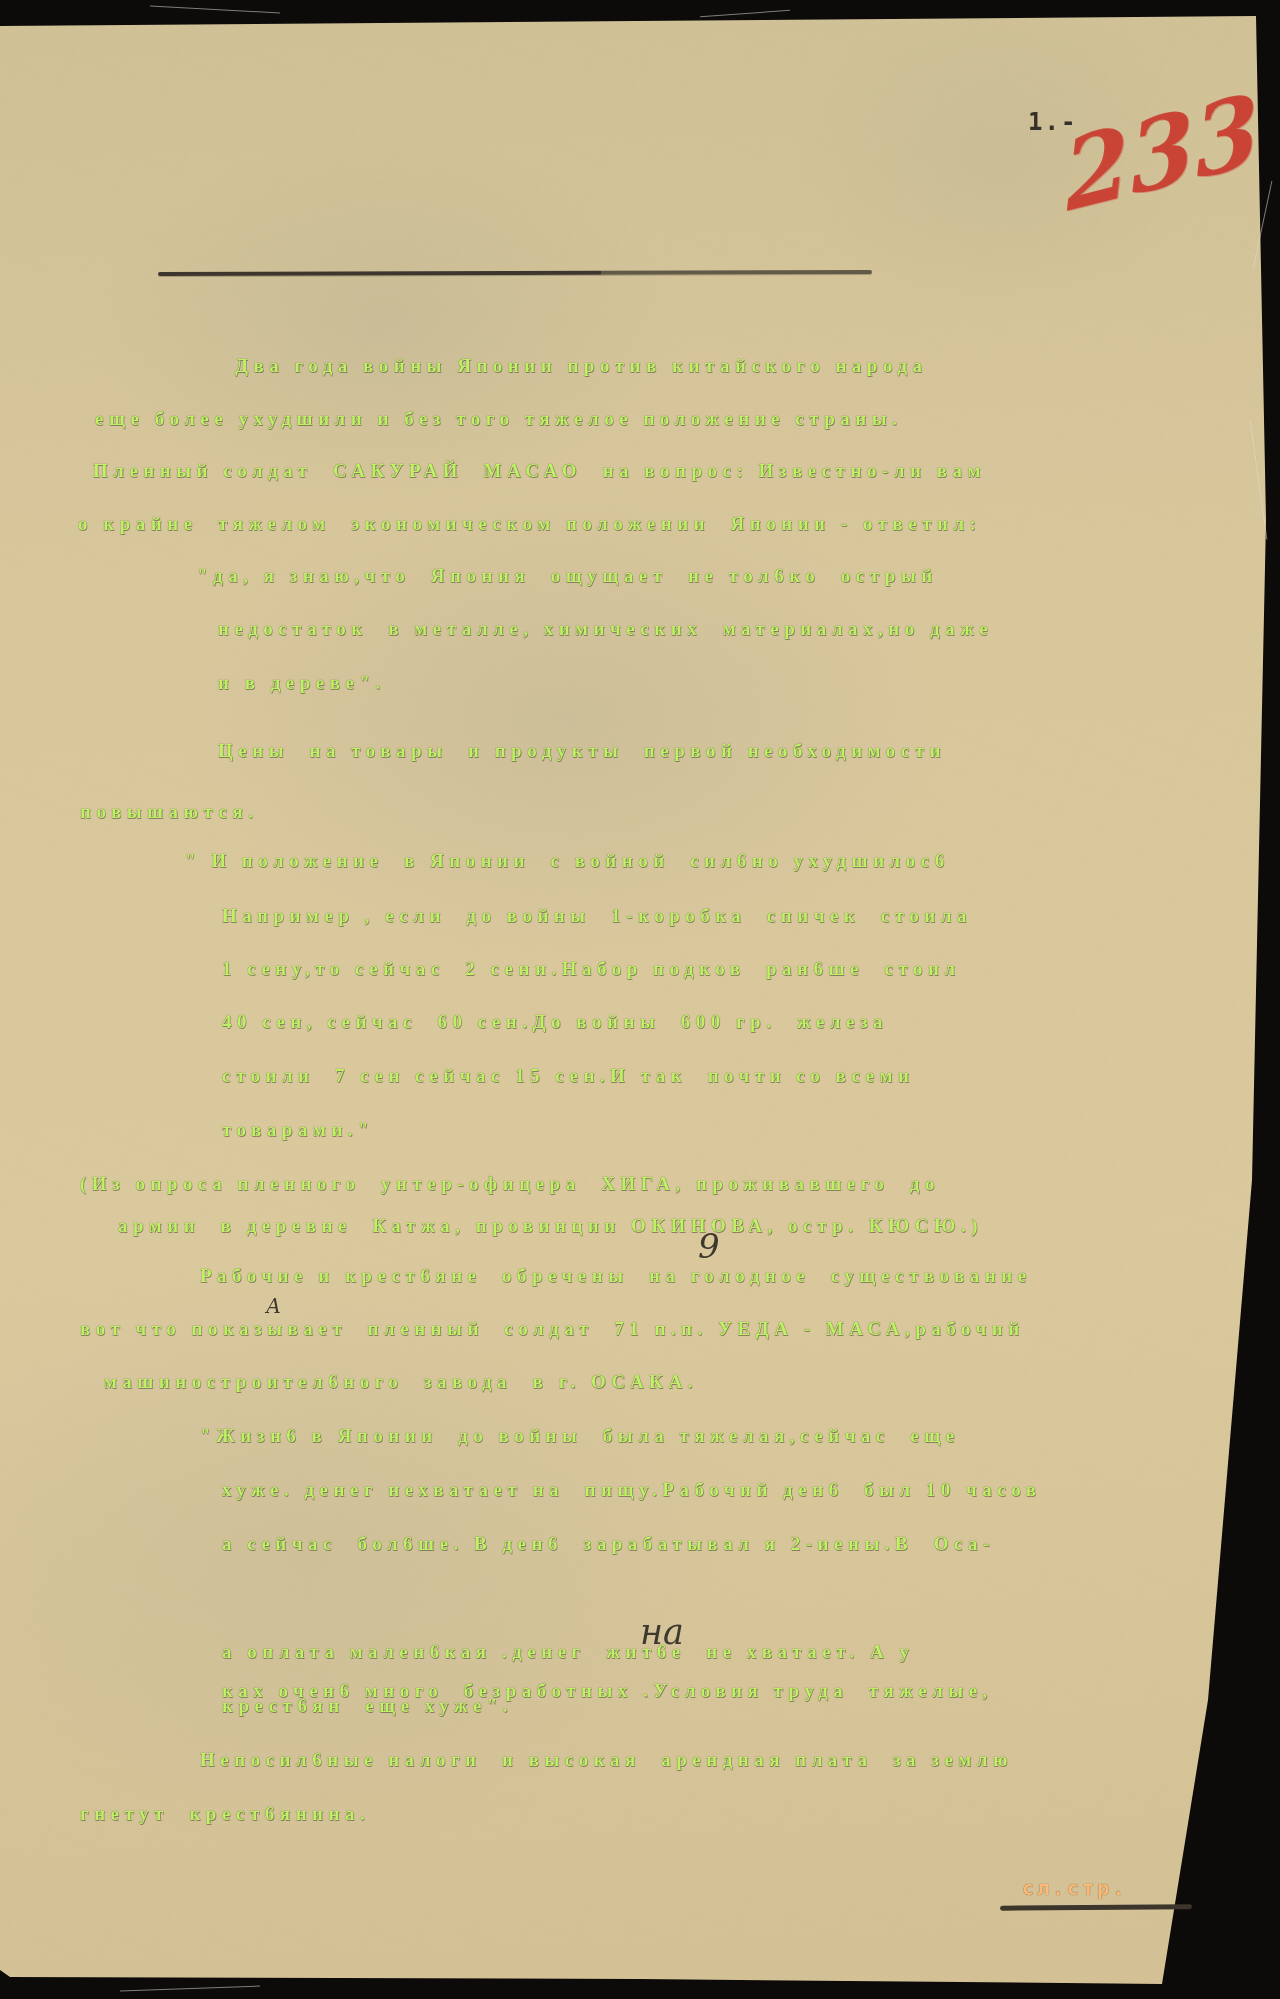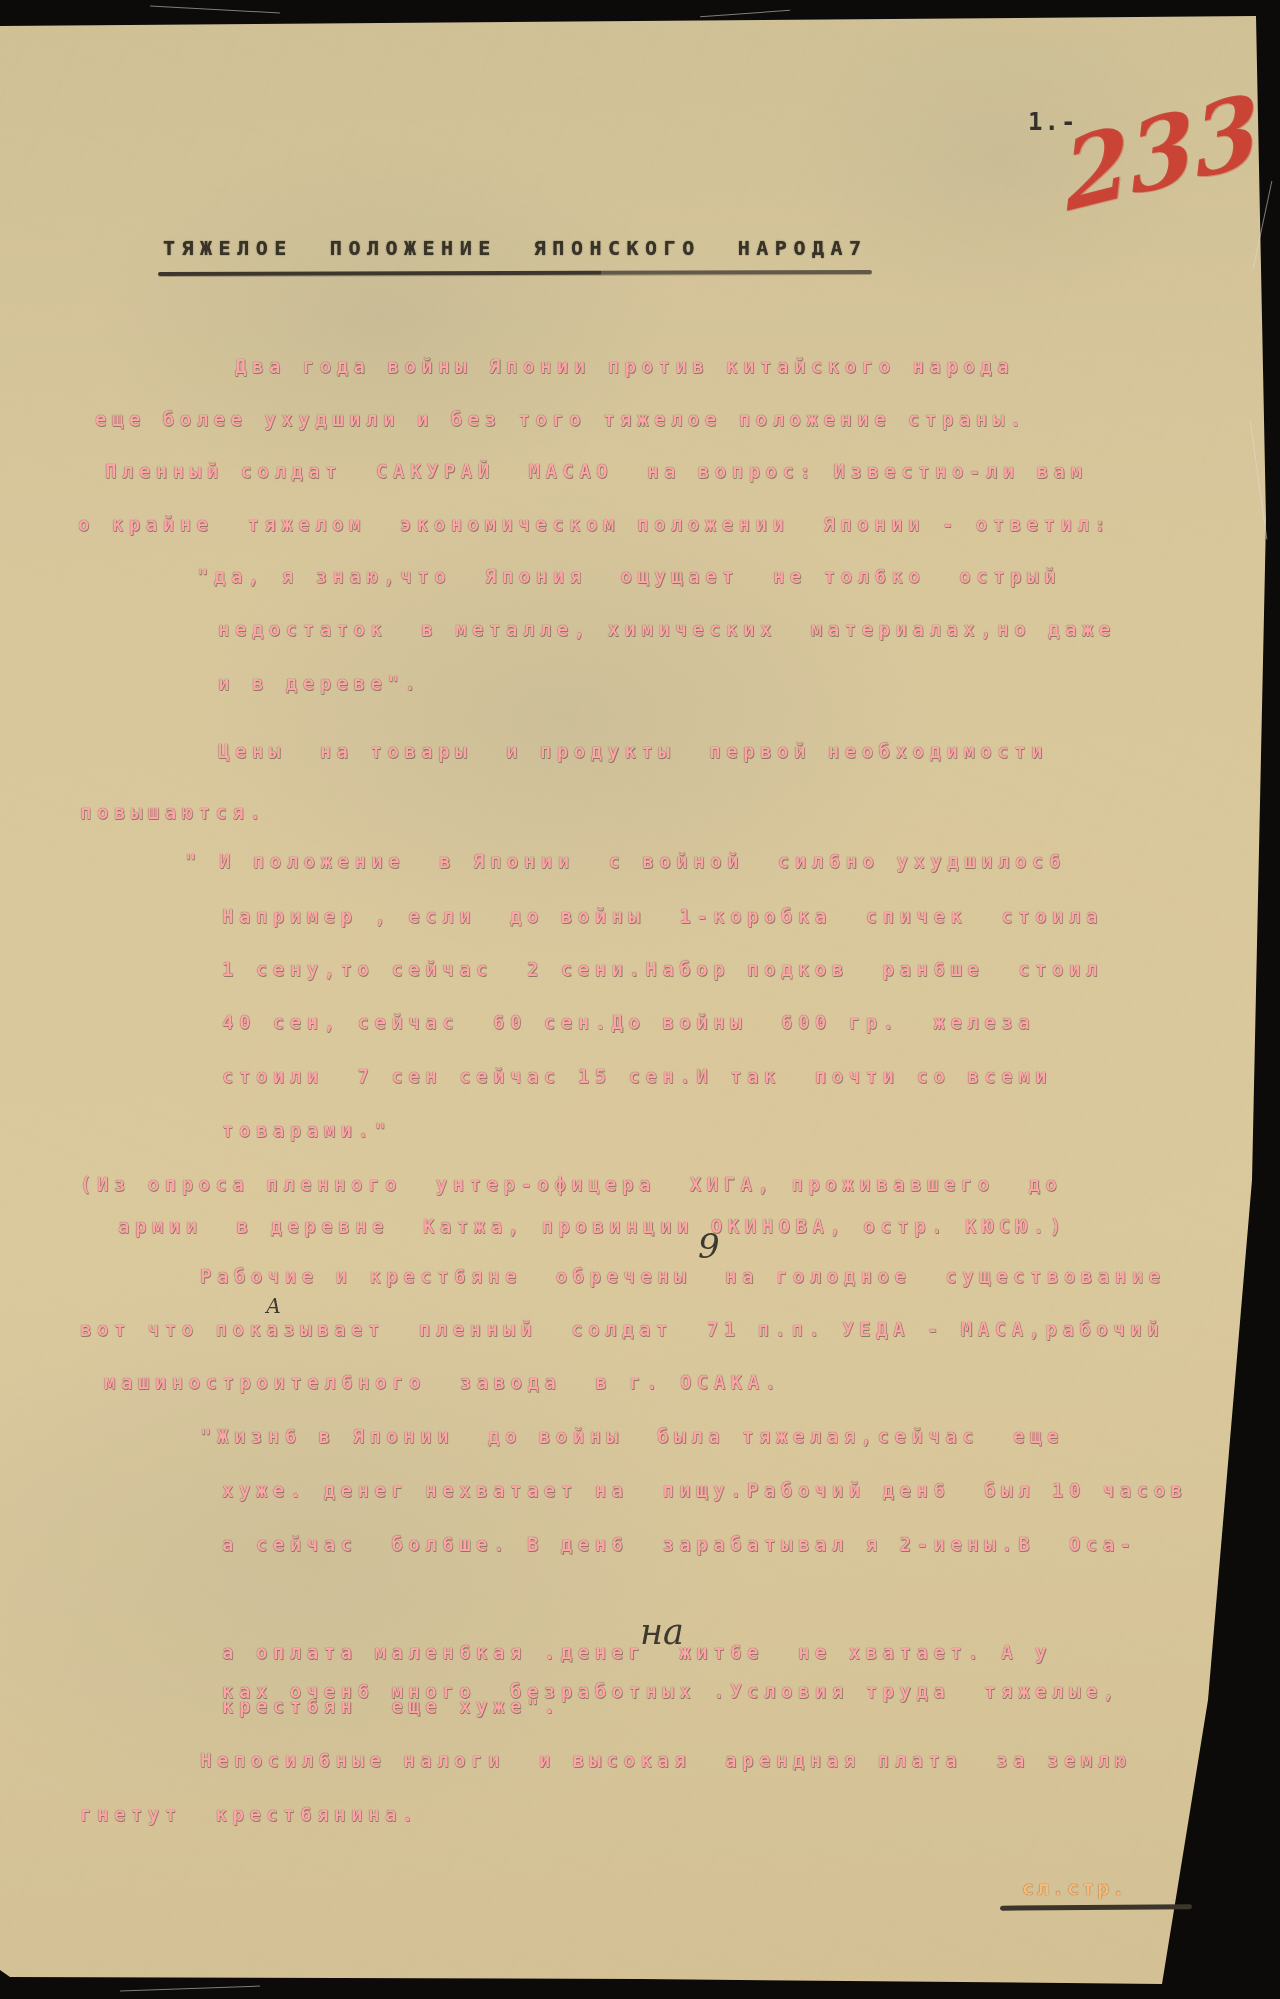--- a/index.html
+++ b/index.html
@@ -24,22 +24,23 @@
     position:absolute;inset:0;opacity:.35;pointer-events:none;
     background:
       repeating-linear-gradient(23deg, transparent 0 34px, rgba(160,140,95,.06) 34px 35px),
       repeating-linear-gradient(-67deg, transparent 0 47px, rgba(110,120,105,.05) 47px 48px);
     clip-path:polygon(0px 26px,1256px 16px,1266px 520px,1252px 1180px,1208px 1700px,1162px 1984px,640px 1979px,10px 1977px,0px 1970px);
   }
   .scratch{position:absolute;background:rgba(225,220,210,.55);pointer-events:none;}
   .line{
     position:absolute;white-space:pre;
     font-size:19px;font-weight:bold;letter-spacing:5.5px;
-    color:#fca5a5;
+    color:#bef264;
     text-shadow:0 0 1px rgba(45,40,33,.85), .6px .6px 0 rgba(45,40,33,.4);
+    font-family:Liberation Serif, serif;
   }
   .pageno{position:absolute;left:1028px;top:108px;font-size:24px;font-weight:bold;color:#35302a;letter-spacing:2px;}
   .title{
     position:absolute;left:163px;top:236px;white-space:pre;
     font-size:20px;font-weight:bold;letter-spacing:6.5px;color:#383329;
     text-shadow:0 0 1.2px rgba(45,40,30,.9);
   }
   .title-underline{position:absolute;left:158px;top:271px;width:714px;height:4px;
     background:linear-gradient(90deg,#3c362c 0 62%, rgba(60,54,44,.75) 62% 100%);
     border-radius:2px;transform:rotate(-.15deg);box-shadow:0 1px 0 rgba(60,54,44,.3);}
@@ -68,27 +69,26 @@
 
   <div class="scratch" style="left:150px;top:9px;width:130px;height:1px;transform:rotate(3deg);"></div>
   <div class="scratch" style="left:700px;top:13px;width:90px;height:1px;transform:rotate(-4deg);"></div>
   <div class="scratch" style="left:1262px;top:180px;width:1px;height:90px;transform:rotate(12deg);"></div>
   <div class="scratch" style="left:1258px;top:420px;width:1px;height:120px;transform:rotate(-8deg);"></div>
   <div class="scratch" style="left:120px;top:1988px;width:140px;height:1px;transform:rotate(-2deg);"></div>
 
   <div class="pageno">1.-</div>
   <div class="stamp">233</div>
 
-  <div class="title">ТЯЖЕЛОЕ  ПОЛОЖЕНИЕ  ЯПОНСКОГО  НАРОДА7</div>
   <div class="title-underline"></div>
 
   <div id="typed-lines">
       <span class="line" style="left: 235px; top: 355px;">Два года войны Японии против китайского народа</span>
       <span class="line" style="left: 95px; top: 408px;">еще более ухудшили и без того тяжелое положение страны.</span>
-      <span class="line" style="left: 93px; top: 460px; margin-left: 12px;">Пленный солдат  САКУРАЙ  МАСАО  на вопрос: Известно-ли вам</span>
+      <span class="line" style="left: 93px; top: 460px;">Пленный солдат  САКУРАЙ  МАСАО  на вопрос: Известно-ли вам</span>
       <span class="line" style="left: 78px; top: 513px;">о крайне  тяжелом  экономическом положении  Японии - ответил:</span>
       <span class="line" style="left: 197px; top: 565px;">"да, я знаю,что  Япония  ощущает  не тол6ко  острый</span>
       <span class="line" style="left: 218px; top: 618px;">недостаток  в металле, химических  материалах,но даже</span>
       <span class="line" style="left: 218px; top: 672px;">и в дереве".</span>
       <span class="line" style="left: 218px; top: 740px;">Цены  на товары  и продукты  первой необходимости</span>
       <span class="line" style="left: 80px; top: 793px; margin-top: 8px;">повышаются.</span>
       <span class="line" style="left: 185px; top: 850px;">" И положение  в Японии  с войной  сил6но ухудшилос6</span>
       <span class="line" style="left: 222px; top: 905px;">Например , если  до войны  1-коробка  спичек  стоила</span>
       <span class="line" style="left: 222px; top: 958px;">1 сену,то сейчас  2 сени.Набор подков  ран6ше  стоил</span>
       <span class="line" style="left: 222px; top: 1011px;">40 сен, сейчас  60 сен.До войны  600 гр.  железа</span>

